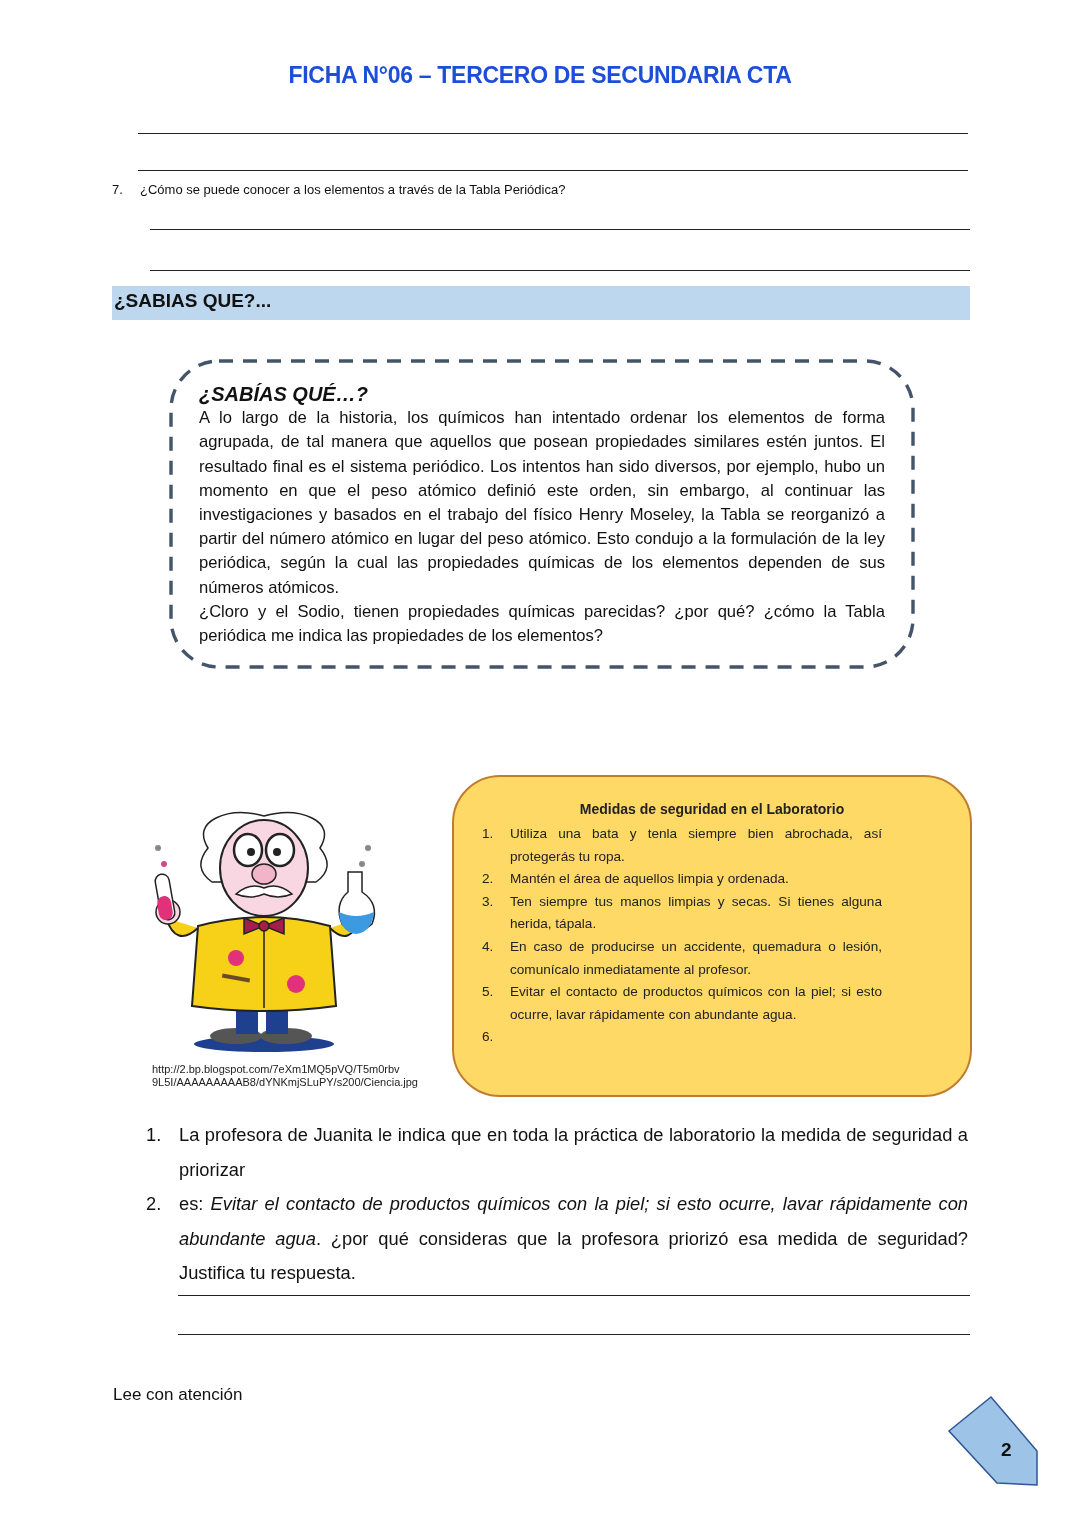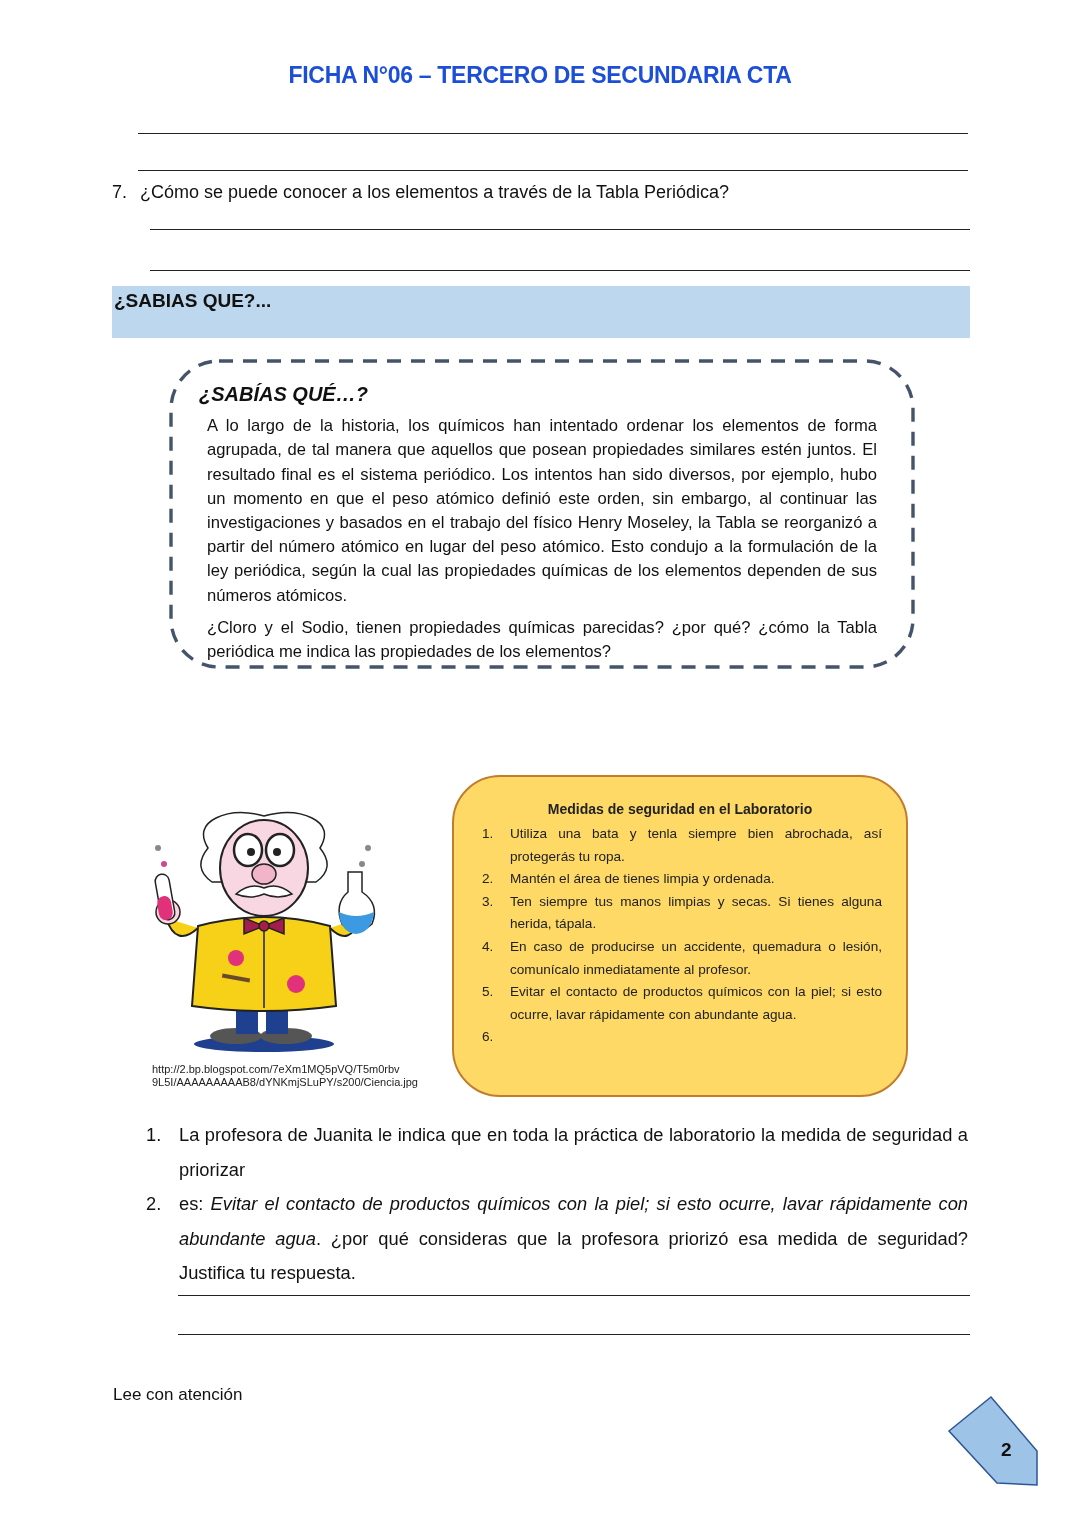--- a/index.html
+++ b/index.html
@@ -3,32 +3,32 @@
   <meta charset="utf-8">
   <style>
     html, body { margin: 0; padding: 0; background: #ffffff; }
     body { width: 1080px; height: 1526px; position: relative; overflow: hidden;
            font-family: "Liberation Sans", sans-serif; color: #111; }
     .abs { position: absolute; }
     .title { left: 0; width: 1080px; top: 62px; text-align: center;
              font-family: "Liberation Sans", sans-serif; font-weight: bold; font-size: 23px;
              letter-spacing: -0.3px; color: #1d4ed8; }
     .rule { height: 0; border-top: 1.6px solid #222; }
-    .q7 { left: 112px; top: 182px; font-size: 18px; }
+    .q7 { left: 112px; top: 182px; font-size: 13px; }
     .q7 .num { display: inline-block; width: 28px; }
-    .banner { left: 112px; top: 286px; width: 858px; height: 52px; background: #bdd7ee; }
+    .banner { left: 112px; top: 286px; width: 858px; height: 34px; background: #bdd7ee; }
     .banner span { position: absolute; left: 2px; top: 4px; font-weight: bold; font-size: 19px; }
     .dashed-box { left: 168px; top: 358px; width: 748px; height: 312px; }
     .dashed-box svg { position: absolute; left: 0; top: 0; }
     .sabias-content { left: 199px; top: 382px; width: 686px; font-size: 16.6px; line-height: 24.2px; }
     .sabias-content .head { font-style: italic; font-weight: bold; font-size: 20px; }
-    .sabias-content p { margin: 8px; text-align: justify; }
+    .sabias-content p { margin: 0; text-align: justify; }
     .scientist { left: 136px; top: 808px; width: 250px; height: 248px; }
     .caption { left: 152px; top: 1063px; font-size: 11px; line-height: 13px; color: #222; }
-    .safety-box { left: 452px; top: 775px; width: 456px; height: 322px; background: #ffd966;
+    .safety-box { left: 452px; top: 775px; width: 520px; height: 322px; background: #ffd966;
                   border: 2px solid #c27c2e; border-radius: 48px; box-sizing: border-box; }
     .safety-title { position: absolute; left: 0; width: 100%; top: 24px; text-align: center;
                     font-weight: bold; font-size: 14px; color: #222; }
     .safety-list { position: absolute; left: 28px; top: 46px; width: 400px; margin: 0; padding: 0;
                    list-style: none; font-size: 13.6px; line-height: 22.6px; color: #222; }
     .safety-list li { position: relative; padding-left: 28px; text-align: justify; }
     .safety-list li .n { position: absolute; left: 0; top: 0; }
     .qlist { left: 146px; top: 1118px; width: 822px; font-size: 18.3px; line-height: 34.6px; }
     .qlist .item { position: relative; padding-left: 33px; text-align: justify; }
     .qlist .item .n { position: absolute; left: 0; top: 0; }
@@ -119,21 +119,21 @@
 </div>
 <div class="abs caption">
   <div>http://2.bp.blogspot.com/7eXm1MQ5pVQ/T5m0rbv</div>
   <div>9L5I/AAAAAAAAAB8/dYNKmjSLuPY/s200/Ciencia.jpg</div>
 </div>
 
 <div class="abs safety-box">
   <div class="safety-title">Medidas de seguridad en el Laboratorio</div>
   <ul class="safety-list">
     <li><span class="n">1.</span><span>Utiliza una bata y tenla siempre bien abrochada, así protegerás tu ropa.</span></li>
-    <li><span class="n">2.</span><span>Mantén el área de tienes limpia y ordenada.</span></li>
+    <li><span class="n">2.</span><span>Mantén el área de aquellos limpia y ordenada.</span></li>
     <li><span class="n">3.</span><span>Ten siempre tus manos limpias y secas. Si tienes alguna herida, tápala.</span></li>
     <li><span class="n">4.</span><span>En caso de producirse un accidente, quemadura o lesión, comunícalo inmediatamente al profesor.</span></li>
     <li><span class="n">5.</span><span>Evitar el contacto de productos químicos con la piel; si esto ocurre, lavar rápidamente con abundante agua.</span></li>
     <li><span class="n">6.</span></li>
   </ul>
 </div>
 
 <div class="abs qlist">
   <div class="item">
     <span class="n">1.</span>

